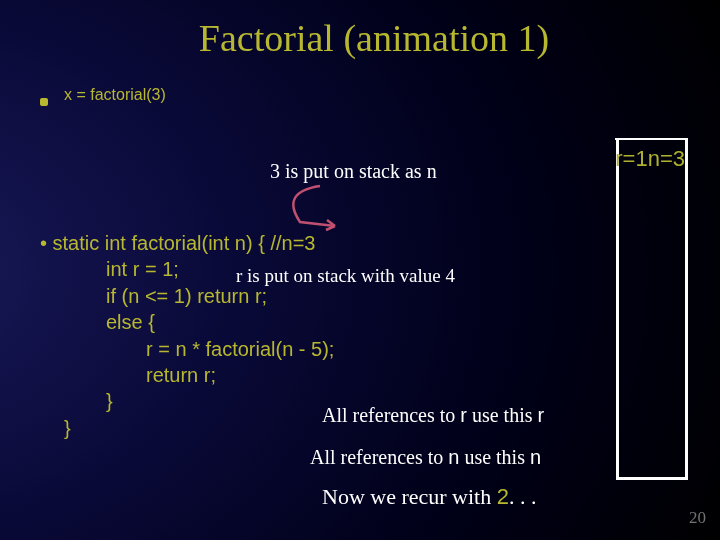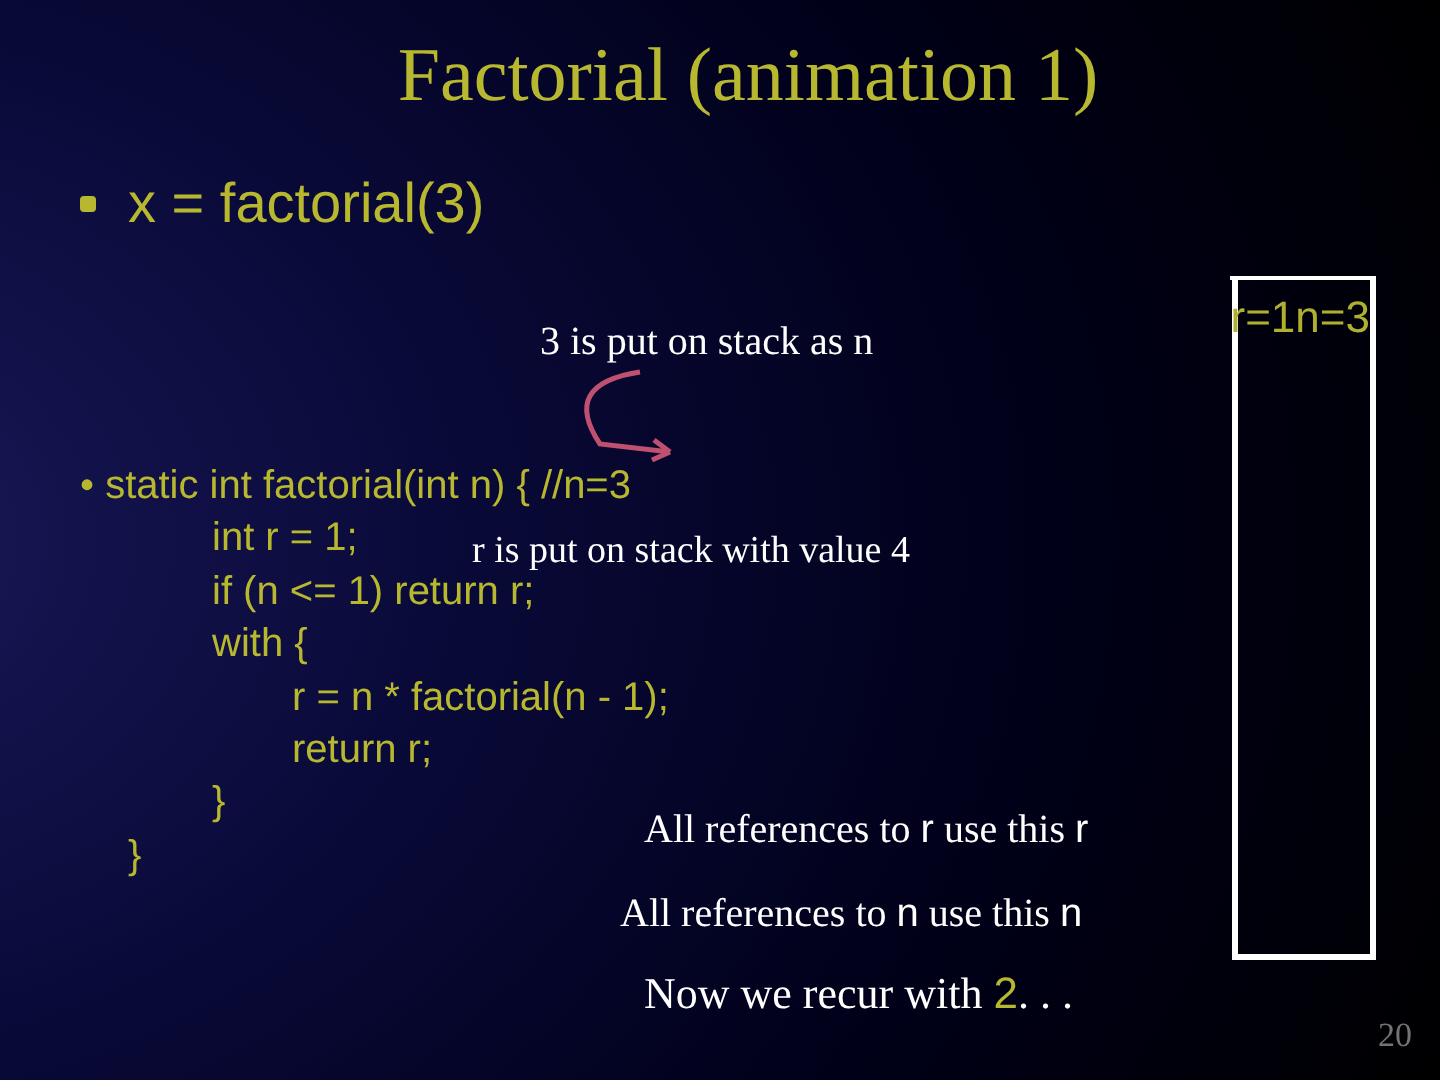--- a/index.html
+++ b/index.html
@@ -17,21 +17,21 @@
     color: #b8b830;
     padding-left: 28px;
   }
   .content {
     padding: 26px 40px 0 40px;
   }
   .bullet-row {
     display: flex;
     align-items: flex-start;
     font-family: Verdana, Geneva, sans-serif;
-    font-size: 28px;
+    font-size: 16px;
     color: #b8b830;
   }
   .bullet-dot {
     width: 8px; height: 8px;
     background: #b8b830;
     border-radius: 2px;
     margin-top: 12px;
     margin-right: 16px;
     flex-shrink: 0;
   }
@@ -144,22 +144,22 @@
 
 <svg class="arrow1" viewBox="0 0 100 50">
   <path d="M 50 4 Q 10 10 30 40 L 65 44" stroke="#c05070" stroke-width="2.5" fill="none"></path>
   <path d="M 65 44 L 57 38 M 65 44 L 56 48" stroke="#c05070" stroke-width="2.5" fill="none"></path>
 </svg>
 
 <div class="codeblock">
   <div class="code-line"><span>• </span><span>static int factorial(int </span><span class="n-highlight">n</span><span>) { //</span><span>n=3</span></div>
   <div class="code-line code-indent1">int r = 1;</div>
   <div class="code-line code-indent1">if (n &lt;= 1) return r;</div>
-  <div class="code-line code-indent1">with {</div>
-  <div class="code-line code-indent2">r = n * factorial(n - 1);</div>
+  <div class="code-line code-indent1">else {</div>
+  <div class="code-line code-indent2">r = n * factorial(n - 5);</div>
   <div class="code-line code-indent2">return r;</div>
   <div class="code-line code-indent1">}</div>
   <div class="code-line code-indent0">}</div>
 </div>
 
 <div class="annot annot2">r is put on stack with value 4</div>
 
 <div class="annot annot3">
   <span>All references to </span><span class="mono">r</span><span> use this </span><span class="mono">r</span>
 </div>

